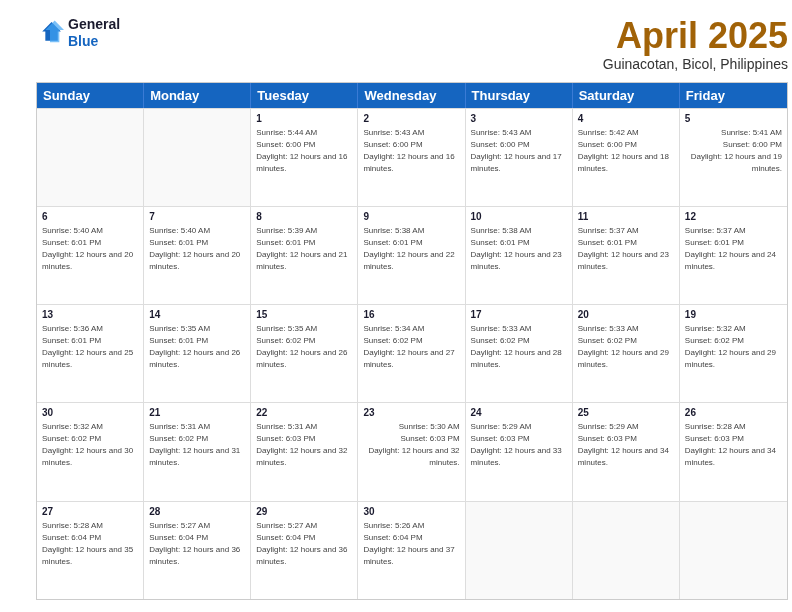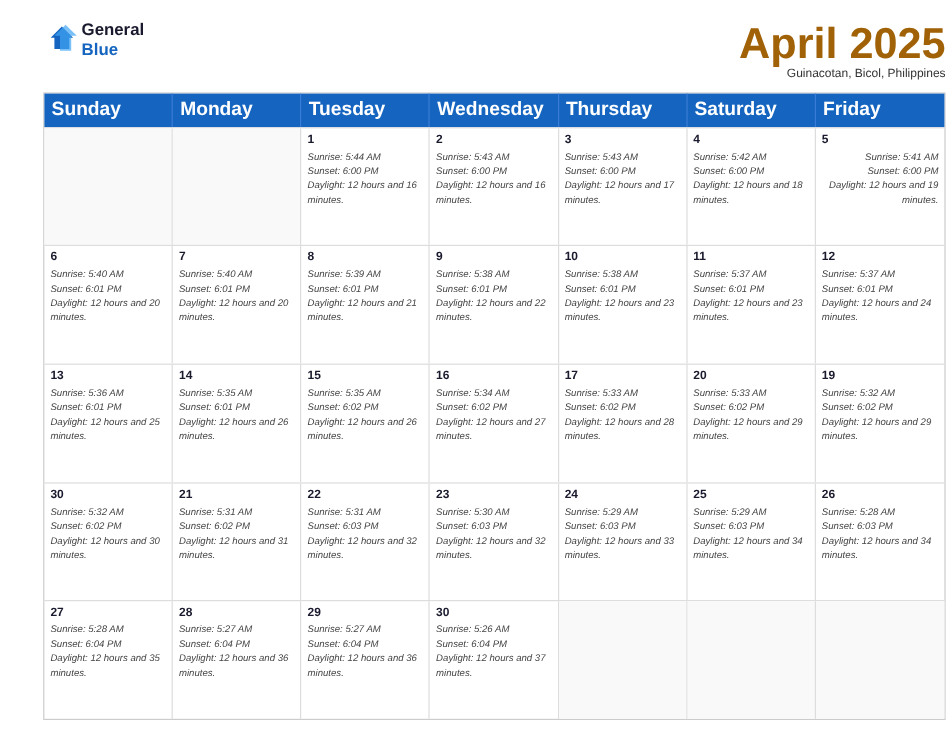--- a/index.html
+++ b/index.html
@@ -43,37 +43,37 @@
     .title-block {
       text-align: right;
     }
     .main-title {
       font-size: 36px;
       font-weight: bold;
       color: #a16207;
       line-height: 1.1;
     }
     .subtitle {
-      font-size: 10px;
+      font-size: 14px;
       color: #333;
     }
     .calendar {
       flex: 1;
       display: flex;
       flex-direction: column;
       border: 1px solid #ccc;
     }
     .cal-header-row {
       display: grid;
       grid-template-columns: repeat(7, 1fr);
       background: #1565c0;
     }
     .cal-header-cell {
       color: #fff;
-      font-size: 16px;
+      font-size: 13px;
       font-weight: bold;
       padding: 5px 6px;
       text-align: left;
       border-right: 1px solid #3a7bd5;
     }
     .cal-header-cell:last-child { border-right: none; }
     .cal-body {
       flex: 1;
       display: flex;
       flex-direction: column;
@@ -99,21 +99,20 @@
       font-size: 10px;
       font-weight: bold;
       color: #1a1a2e;
       display: block;
       margin-bottom: 1px;
     }
     .cell-info {
       font-size: 8px;
       color: #444;
       line-height: 1.5;
-      font-style: italic;
     }
   </style>
 </head>
 <body>
 
 <div class="page">
   <div class="header">
     <div class="logo">
       <svg class="logo-icon" viewBox="0 0 36 36">
         <polygon points="20,4 32,16 28,16 28,28 12,28 12,16 8,16" fill="#1565c0"></polygon>
@@ -277,21 +276,21 @@
 Daylight: 12 hours and 31 minutes.</div>
           </div>
           <div class="cal-cell">
             <span class="day-num">22</span>
             <div class="cell-info" style="white-space: pre-line;">Sunrise: 5:31 AM
 Sunset: 6:03 PM
 Daylight: 12 hours and 32 minutes.</div>
           </div>
           <div class="cal-cell">
             <span class="day-num">23</span>
-            <div class="cell-info" style="white-space: pre-line;">Sunrise: 5:30 AM
+            <div class="cell-info" style="white-space: pre-line; text-align: right;">Sunrise: 5:30 AM
 Sunset: 6:03 PM
 Daylight: 12 hours and 32 minutes.</div>
           </div>
           <div class="cal-cell">
             <span class="day-num">24</span>
             <div class="cell-info" style="white-space: pre-line;">Sunrise: 5:29 AM
 Sunset: 6:03 PM
 Daylight: 12 hours and 33 minutes.</div>
           </div>
           <div class="cal-cell">

